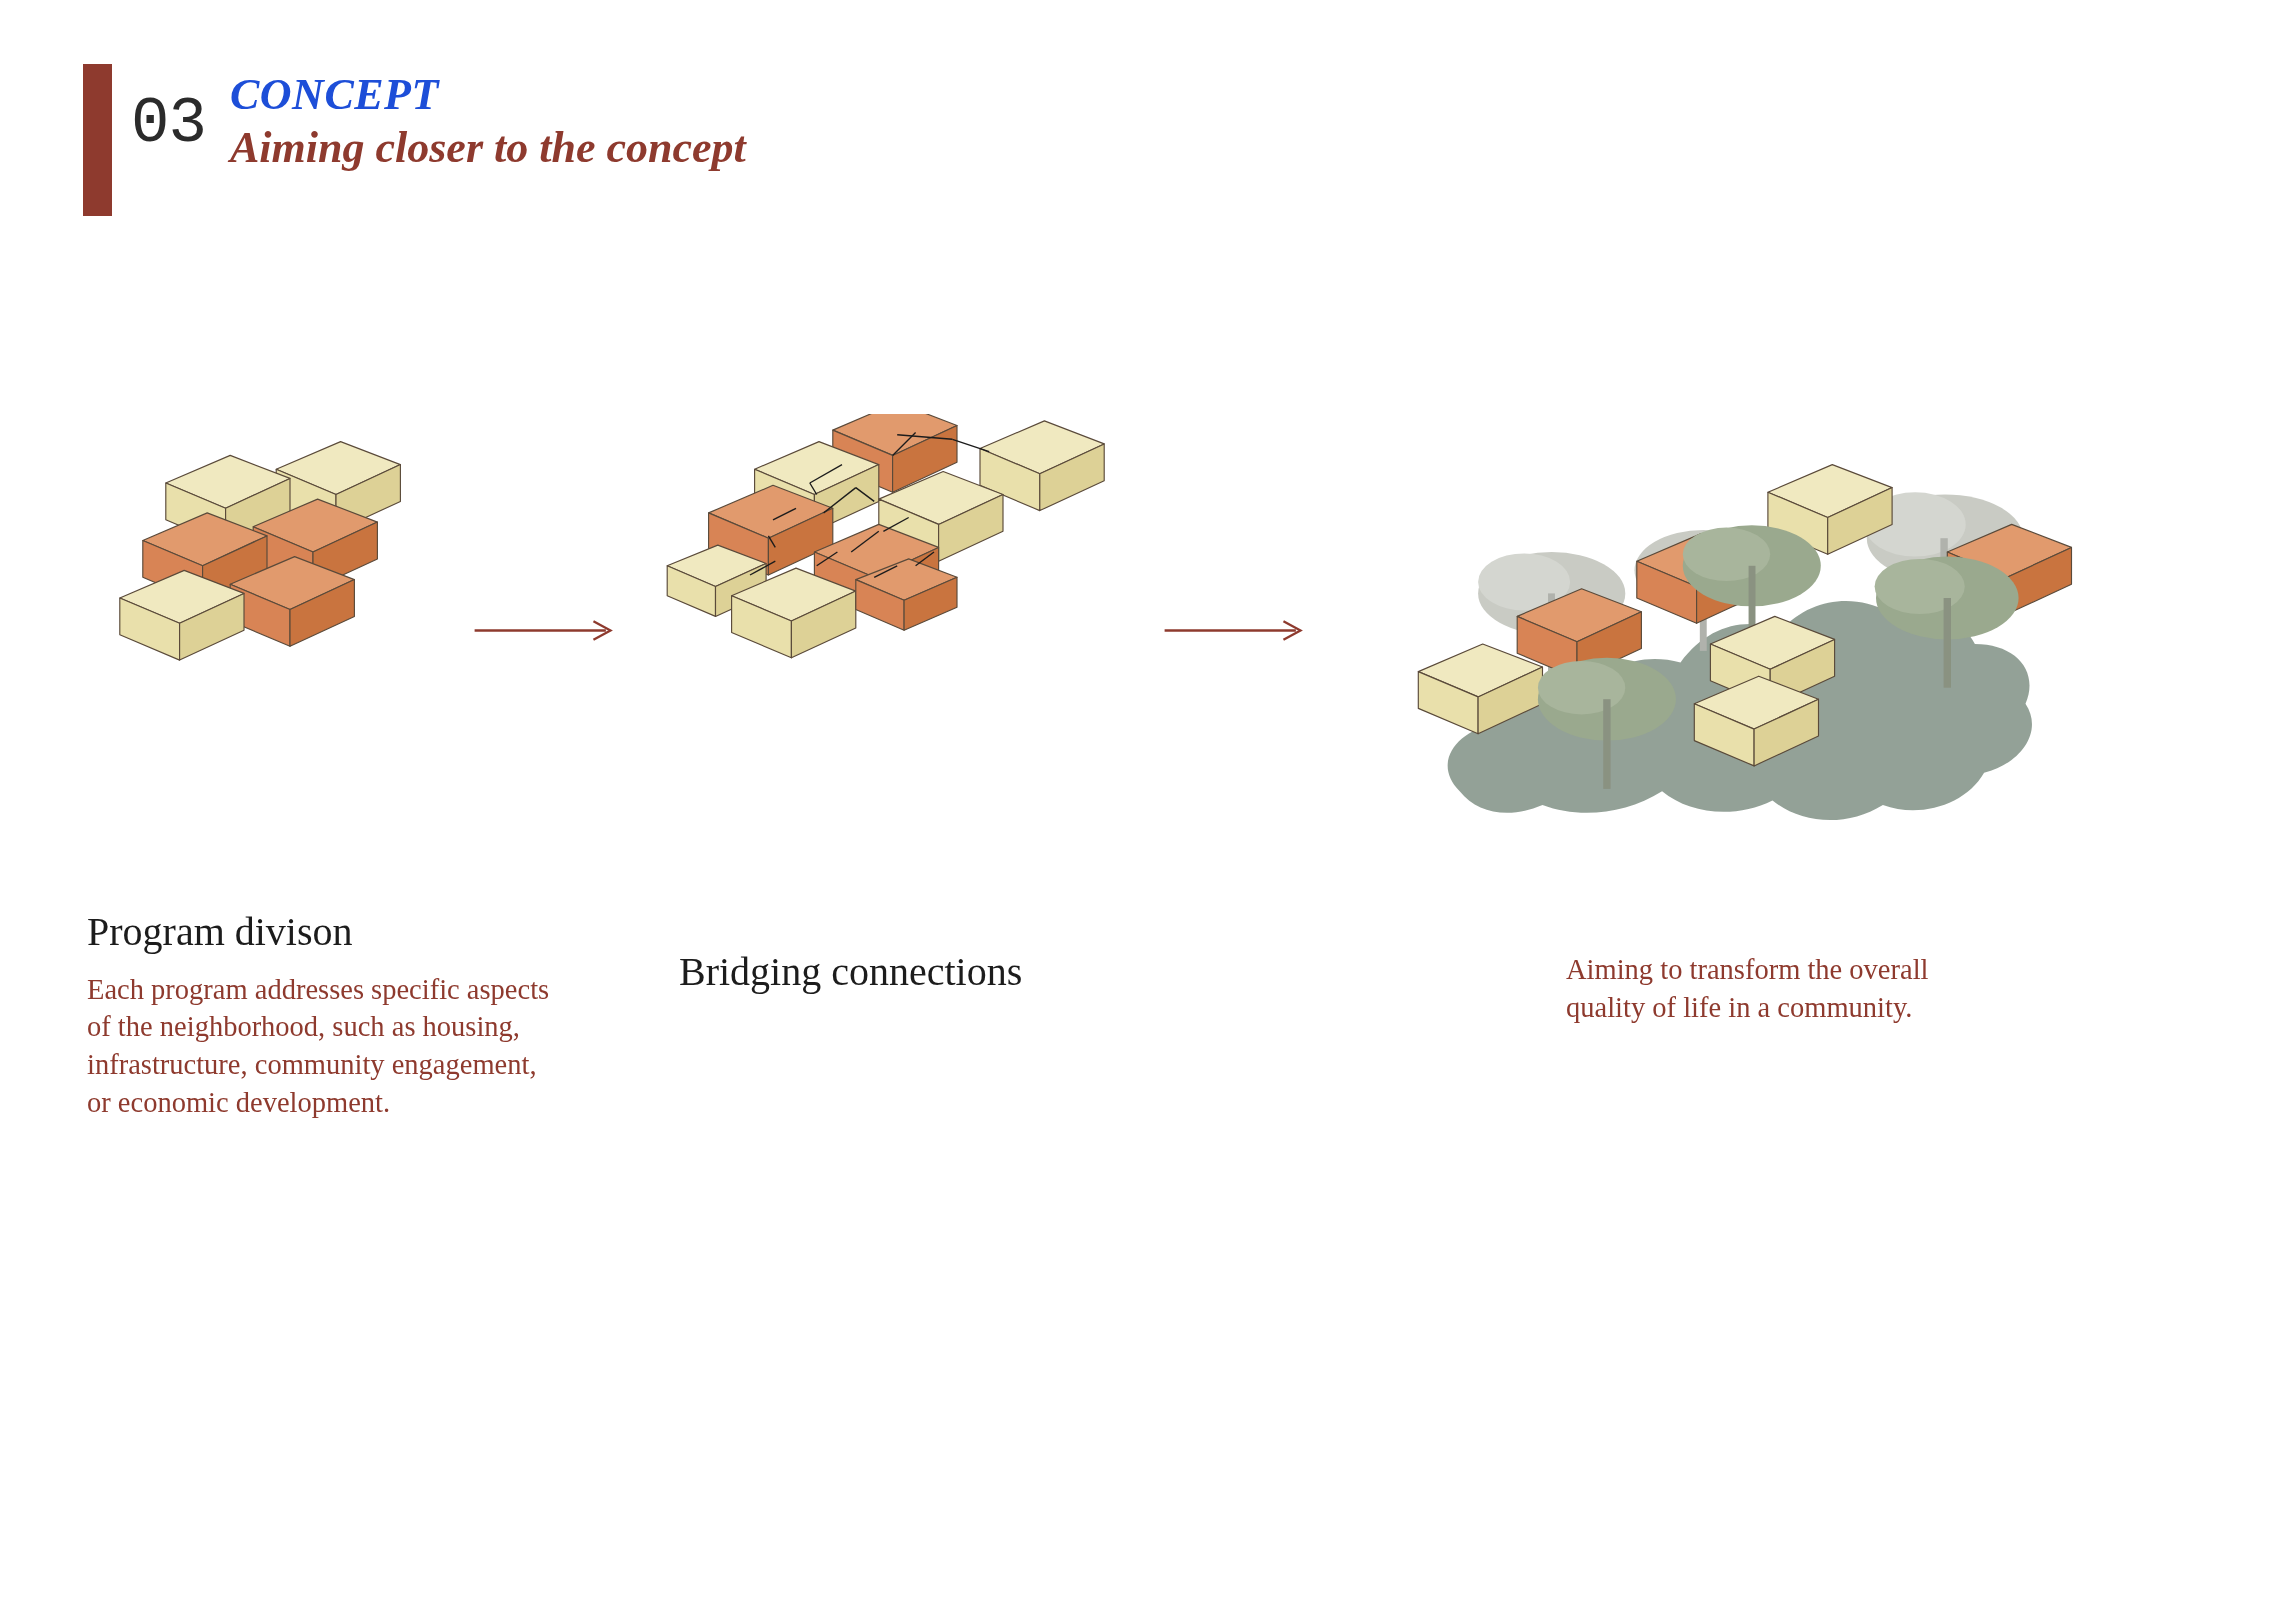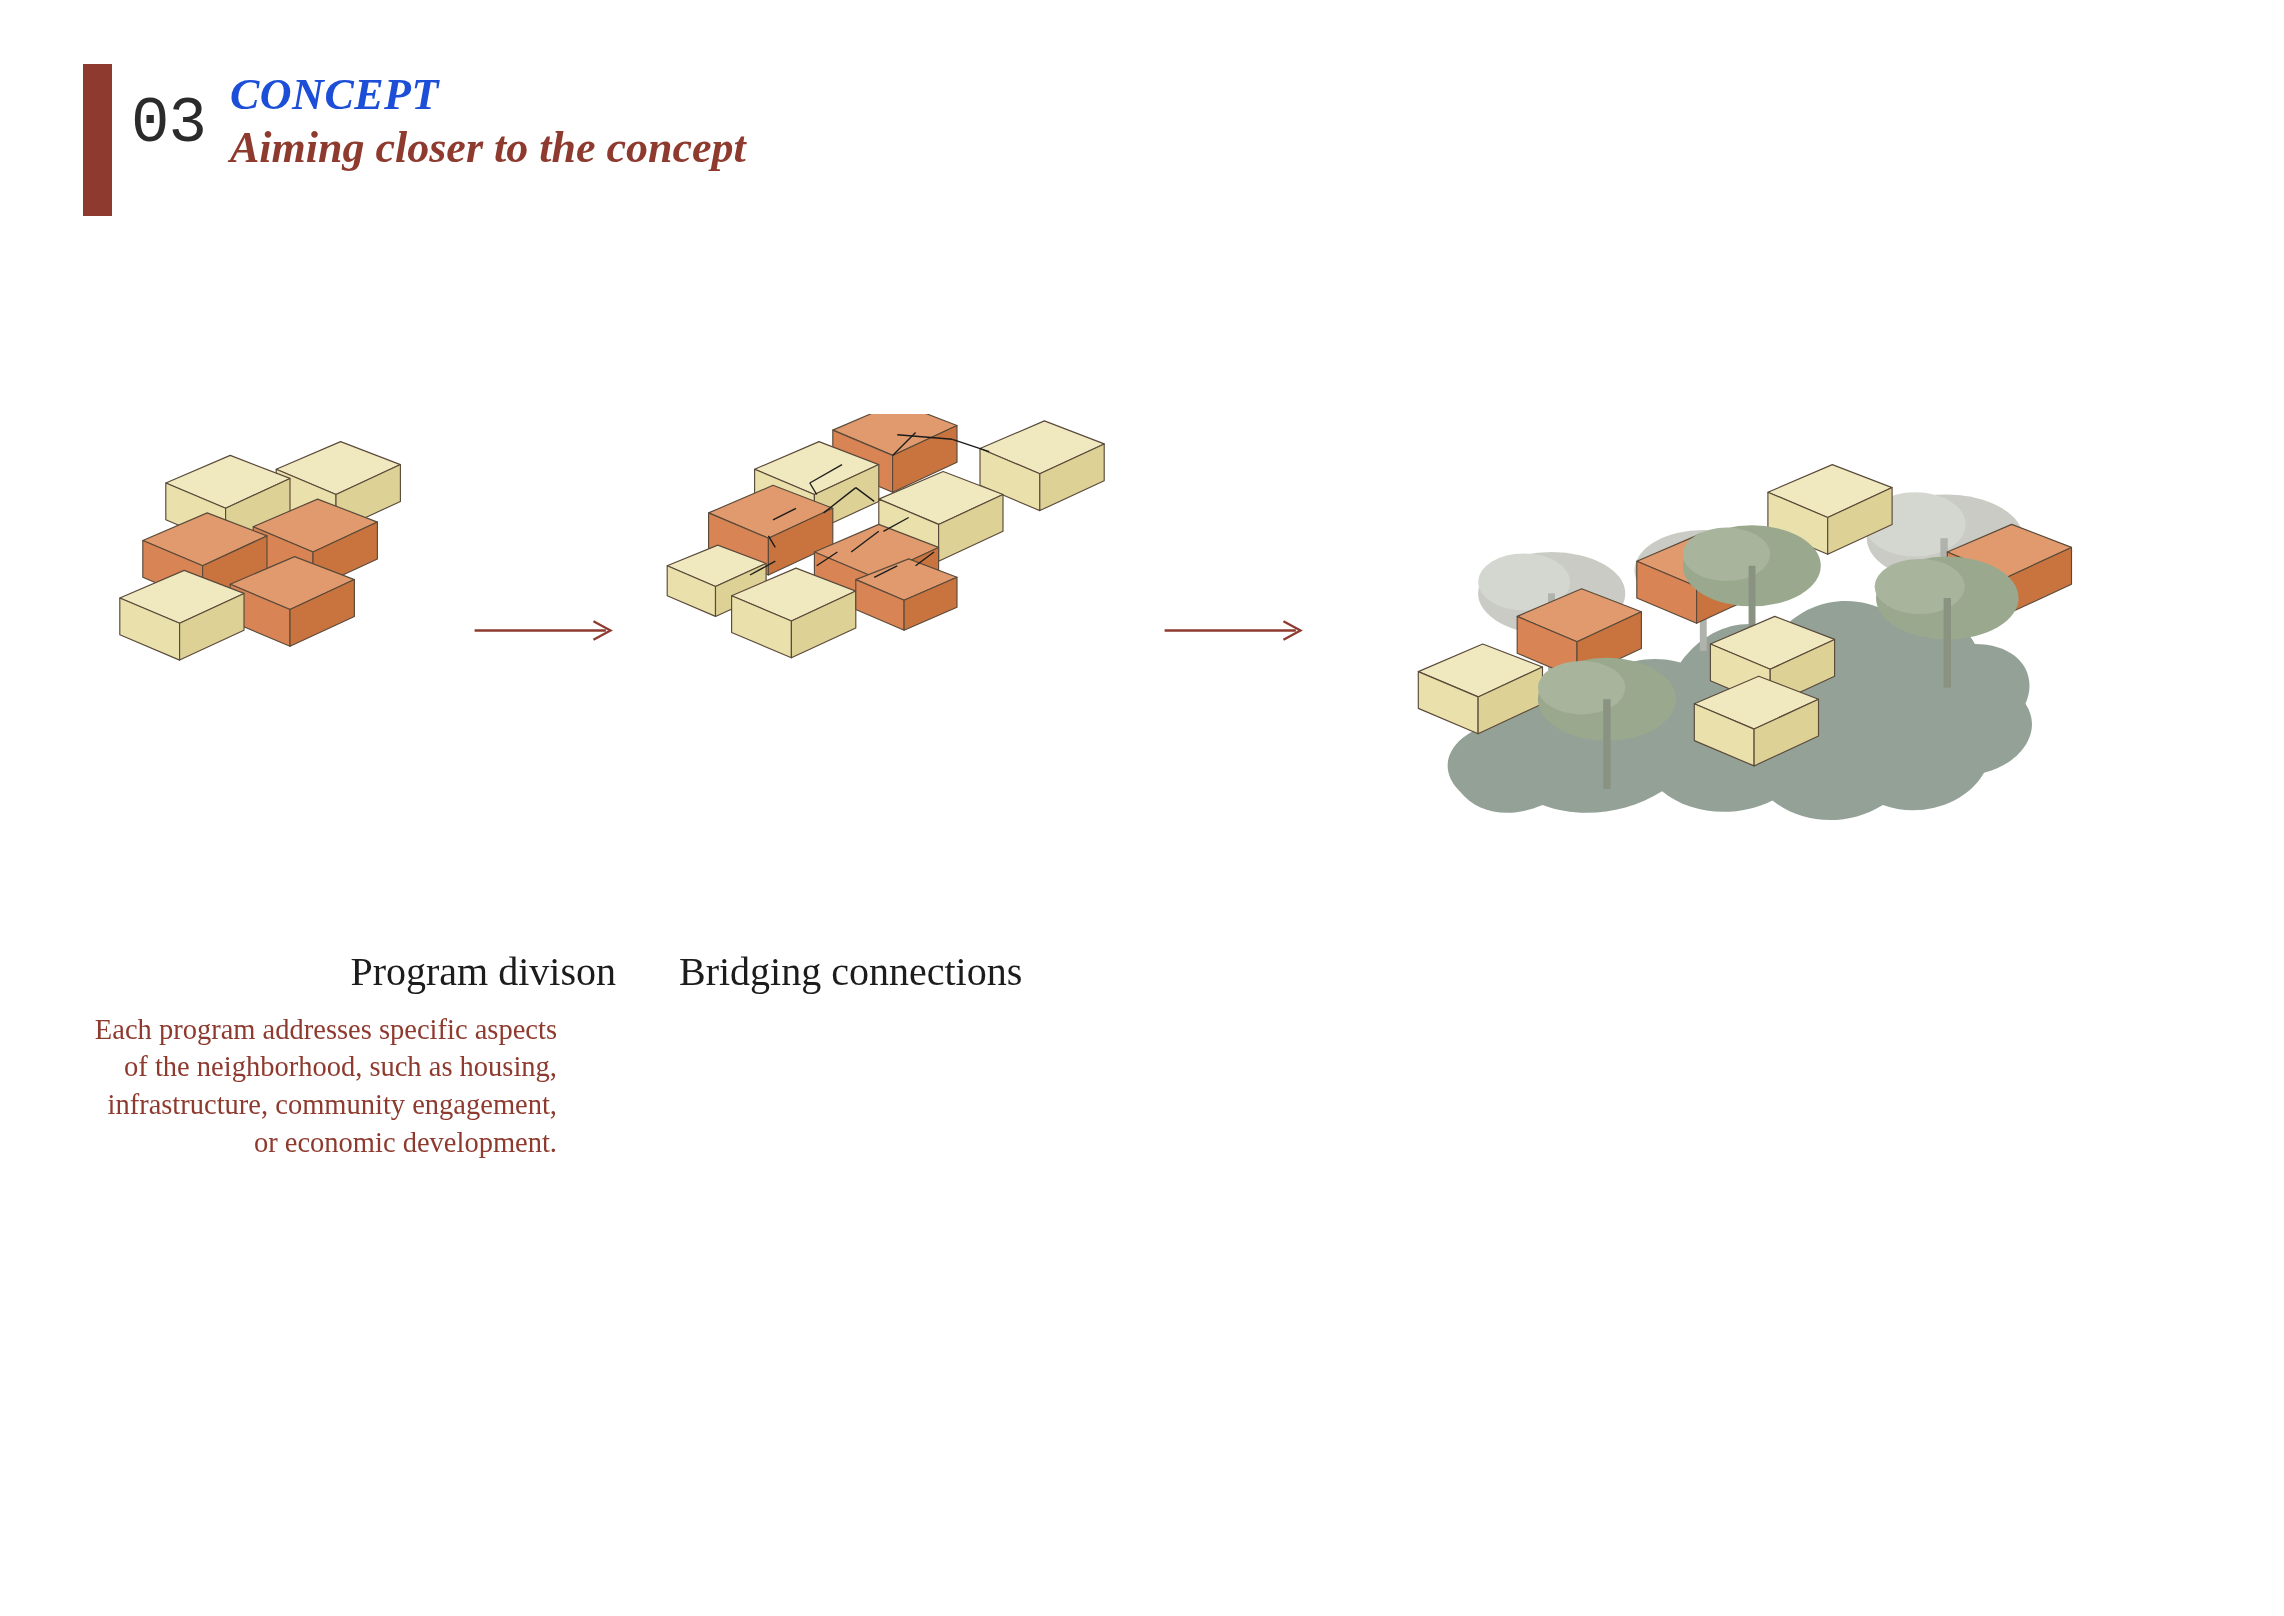--- a/index.html
+++ b/index.html
@@ -78,21 +78,21 @@
   #stage1-svg { left: 83px; }
   #stage2-svg { left: 658px; }
   #stage3-svg { left: 1404px; }
 
   .arrow-svg { position: absolute; top: 198px; }
   #arrow1-svg { left: 470px; }
   #arrow2-svg { left: 1160px; }
 
   
   .caption-block { position: absolute; }
-  #caption1 { left: 87px; top: 948px; width: 529px; text-align: right; }
+  #caption1 { left: 87px; top: 908px; width: 529px; }
   #caption2 { left: 679px; top: 948px; width: 483px; }
   #caption3 { left: 1538px; top: 951px; width: 599px; }
 
   .caption-title {
     font-size: 40px;
     color: #1c1c1c;
     font-family: "Liberation Serif", serif;
     margin: 0 0 15.7px 0;
     white-space: nowrap;
   }
@@ -347,14 +347,15 @@
 <div id="caption1" class="caption-block">
   <p class="caption-title">Program divison</p>
   <p class="caption-body">Each program addresses specific aspects of the neighborhood, such as housing, infrastructure, community engagement, or economic development.</p>
 </div>
 
 <div id="caption2" class="caption-block">
   <p class="caption-title">Bridging connections</p>
 </div>
 
 <div id="caption3" class="caption-block">
+  <p class="caption-body">Aiming to transform the overall quality of life in a community.</p>
 </div>
 
 
 </body></html>

